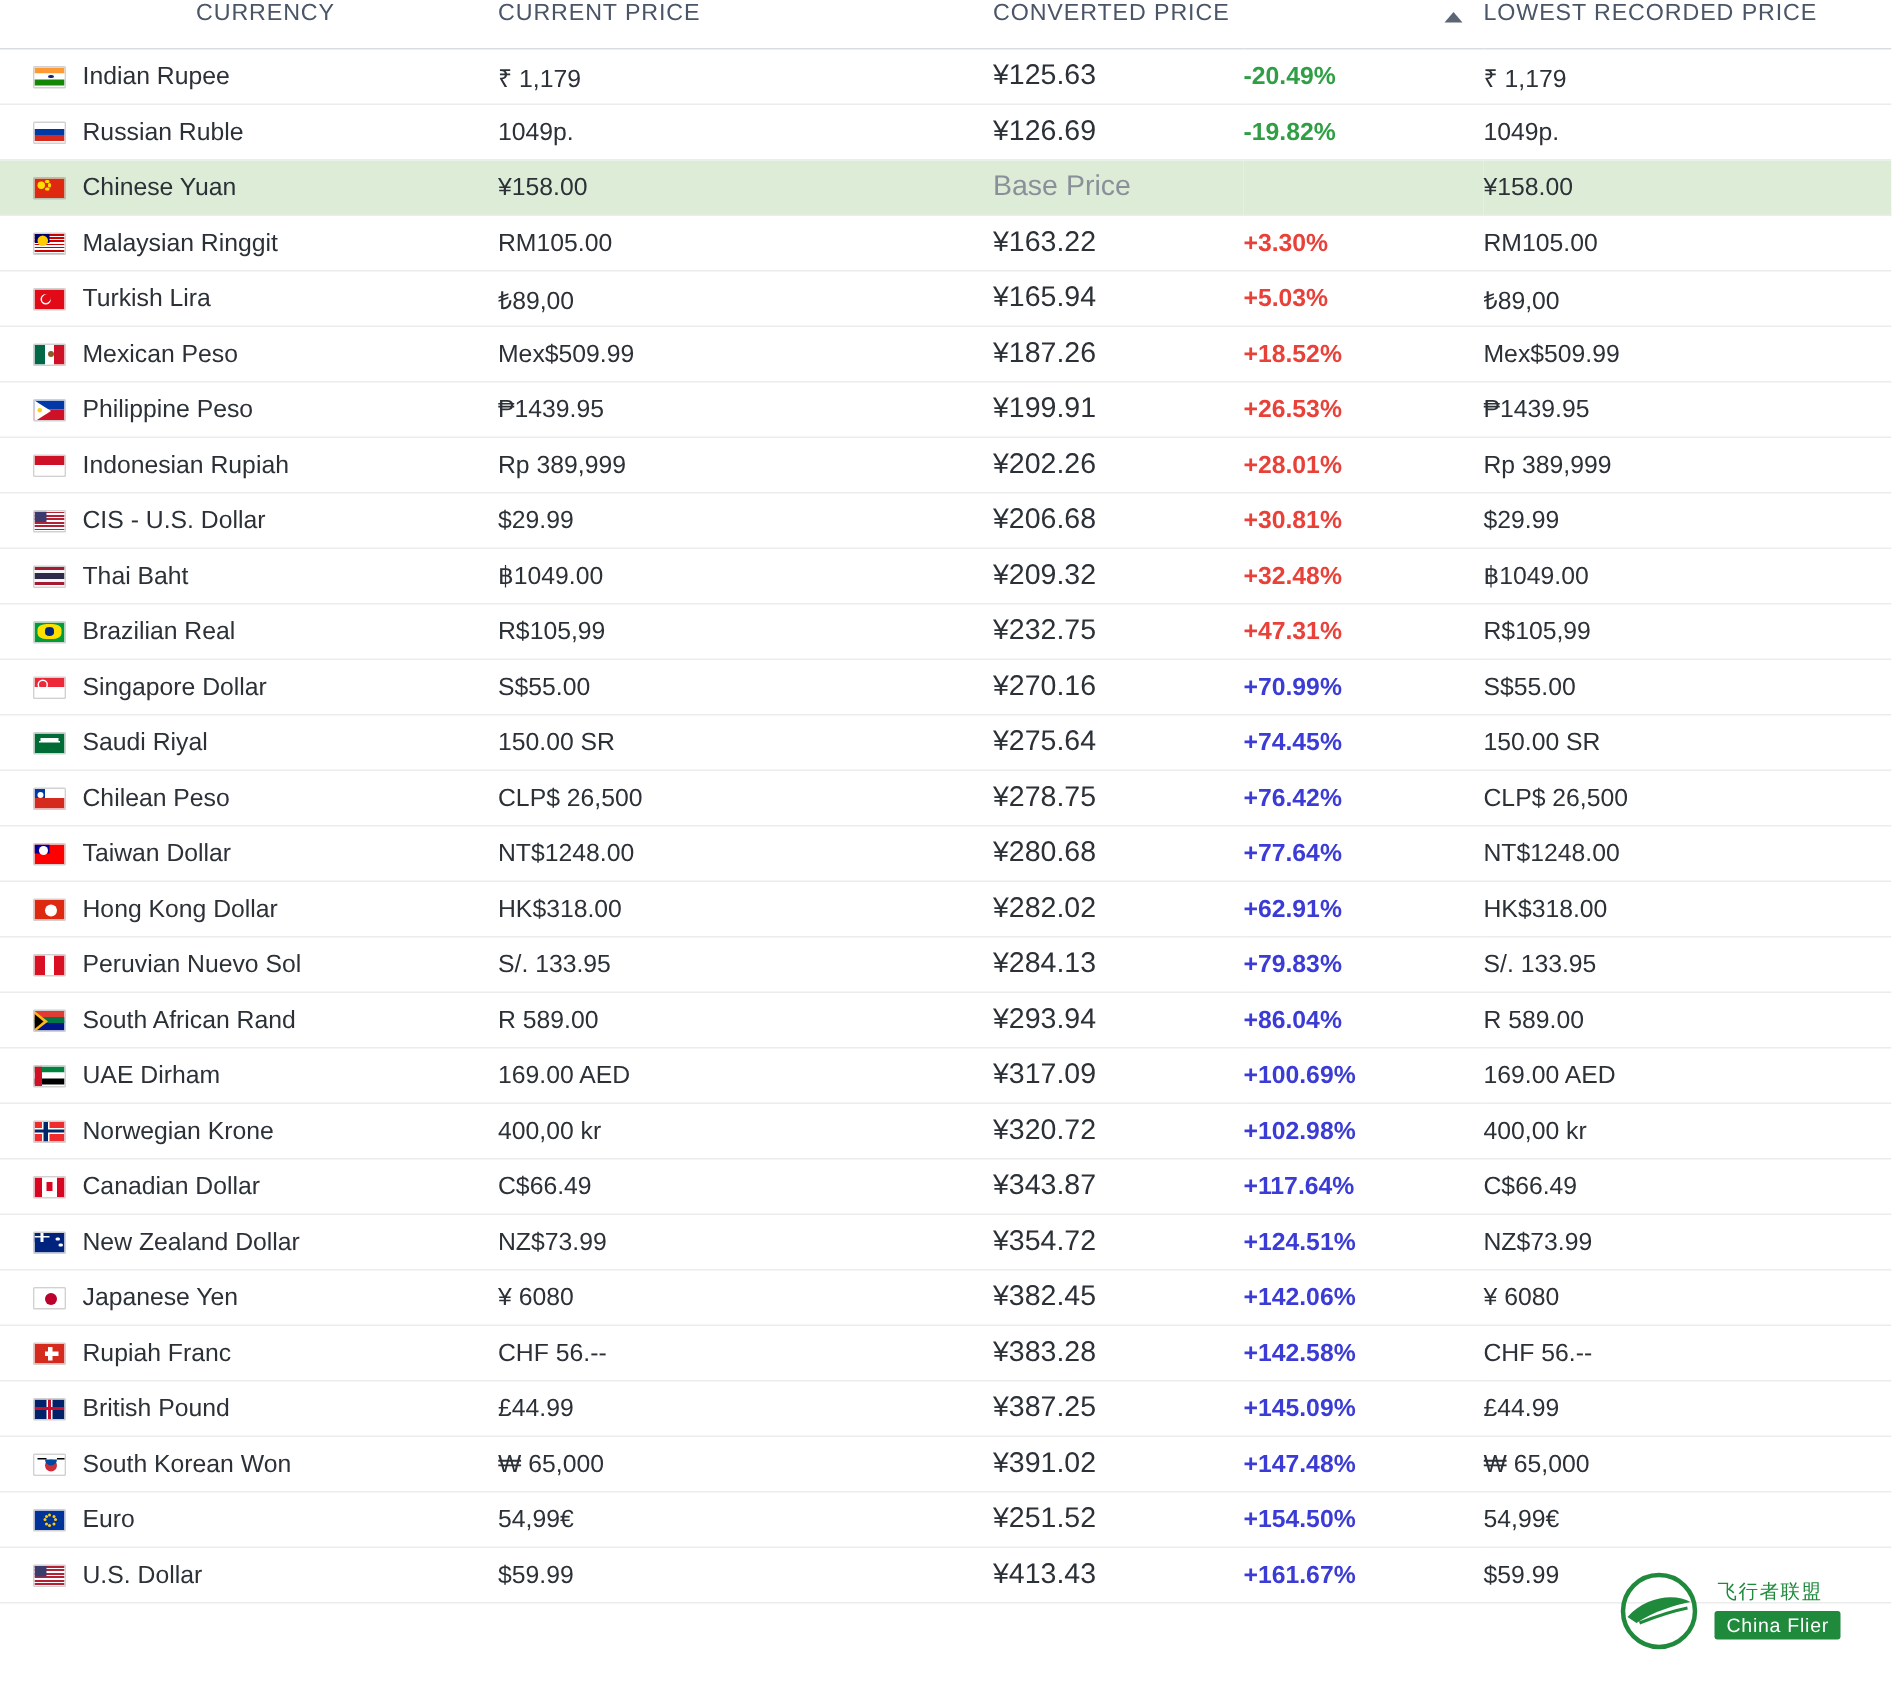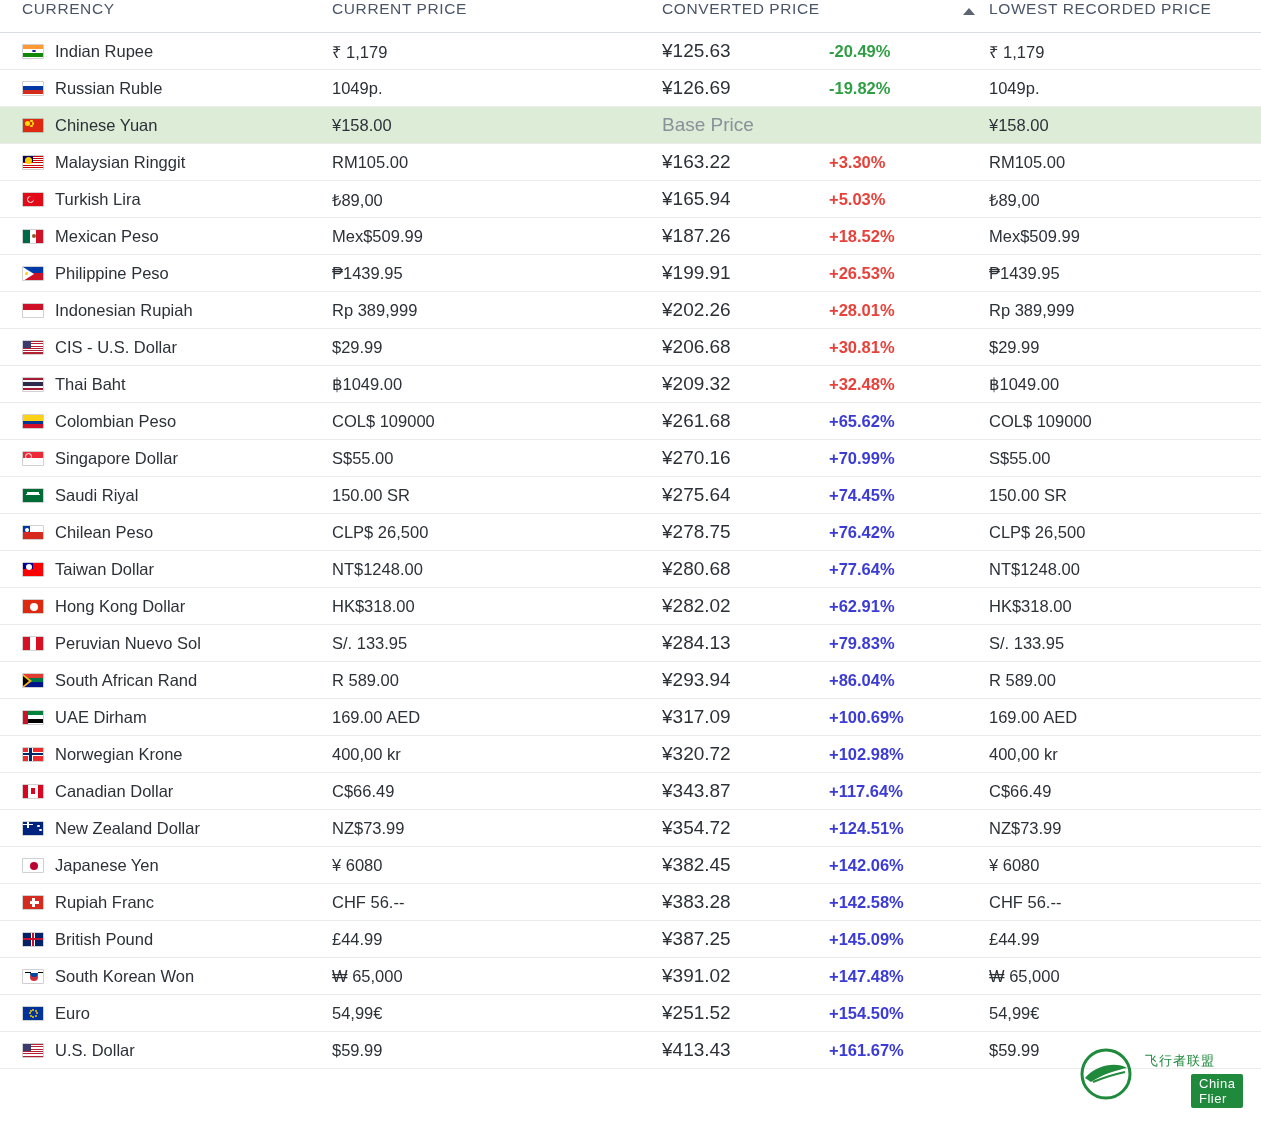--- a/index.html
+++ b/index.html
@@ -27,21 +27,21 @@
     text-align: left;
     font-size: 15.5px;
     font-weight: normal;
     letter-spacing: 0.6px;
     color: #4a5568;
     padding: 0 0 14px 0;
     border-bottom: 1px solid #d9dde3;
     vertical-align: bottom;
     white-space: nowrap;
   }
-  thead th.th-currency { padding-left: 22px; }
+  thead th.th-currency { padding-left: 22px; text-align: center; }
   thead th.th-converted { position: relative; }
   thead th.th-change { position: relative; }
   .sort-arrow {
     position: absolute;
     right: 14px;
     bottom: 17px;
     width: 0; height: 0;
     border-left: 6px solid transparent;
     border-right: 6px solid transparent;
     border-bottom: 7px solid #5b6573;
@@ -99,21 +99,20 @@
   }
   #watermark .wm-text2 {
     position: absolute;
     left: 70px; top: 26px;
     font-size: 13px;
     color: #ffffff;
     background: #1f8a3c;
     padding: 2px 8px;
     border-radius: 2px;
     letter-spacing: 0.5px;
-    margin-left: 48px;
   }
 </style>
 </head>
 <body>
 
 <div id="wrap">
 
   <table class="price-table">
     <colgroup>
       <col class="c-currency">
@@ -296,31 +295,31 @@
           </td>
           <td>฿1049.00</td>
           <td class="converted">¥209.32</td>
           <td class="change pos-red">+32.48%</td>
           <td>฿1049.00</td>
         </tr>
         <tr>
           <td class="cur-cell">
             <div class="cur-inner">
               <span class="flag">
-                <i style="left:0;top:0;width:100%;height:50%;background:#fcd116"></i>
-                <i style="left:0;top:50%;width:100%;height:25%;background:#003893"></i>
-                <i style="left:0;top:75%;width:100%;height:25%;background:#ce1126"></i>
-              </span>
-              <span class="cur-name">Colombian Peso</span>
-            </div>
-          </td>
-          <td>COL$ 109000</td>
-          <td class="converted">¥261.68</td>
-          <td class="change pos-blue">+65.62%</td>
-          <td>COL$ 109000</td>
+                <i style="left:0;top:0;width:100%;height:100%;background:#009b3a"></i>
+                <i style="left:12%;top:15%;width:76%;height:70%;background:#fedf00;transform:skewX(0deg);border-radius:40%"></i>
+                <i style="left:33%;top:30%;width:34%;height:40%;background:#002776;border-radius:50%"></i>
+              </span>
+              <span class="cur-name">Brazilian Real</span>
+            </div>
+          </td>
+          <td>R$105,99</td>
+          <td class="converted">¥232.75</td>
+          <td class="change pos-red">+47.31%</td>
+          <td>R$105,99</td>
         </tr>
         <tr>
           <td class="cur-cell">
             <div class="cur-inner">
               <span class="flag">
                 <i style="left:0;top:0;width:100%;height:50%;background:#ed2939"></i>
                 <i style="left:0;top:50%;width:100%;height:50%;background:#fff"></i>
                 <i style="left:8%;top:12%;width:7px;height:7px;border:1.5px solid #fff;border-radius:50%;background:transparent"></i>
               </span>
               <span class="cur-name">Singapore Dollar</span>

